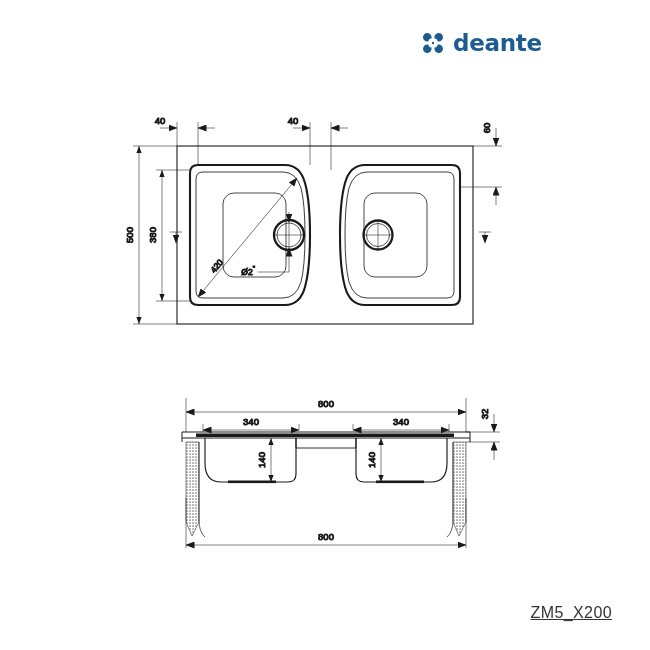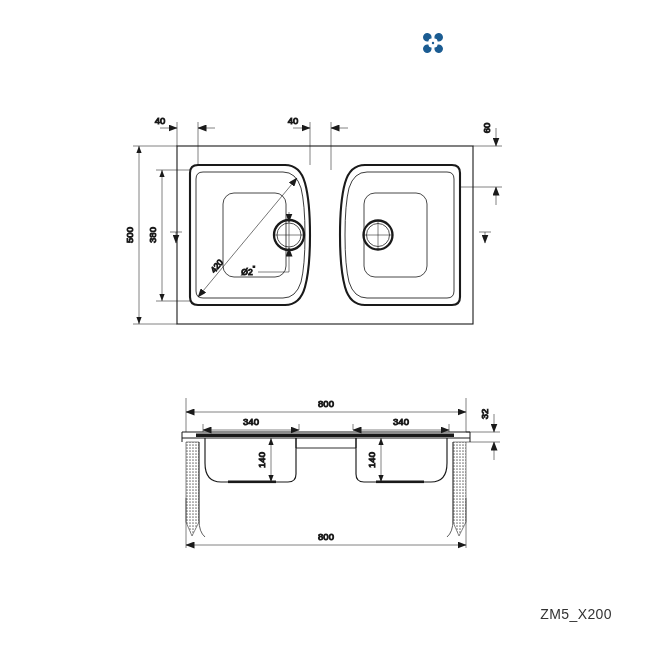--- a/index.html
+++ b/index.html
@@ -42,24 +42,25 @@
     font-size: 23px;
     font-weight: 600;
     letter-spacing: -0.3px;
     color: #1b5c92;
     line-height: 1;
   }
   .partcode {
     position: absolute;
     right: 38px;
     bottom: 28px;
-    font-size: 14px;
+    font-size: 16px;
     letter-spacing: 0.4px;
     color: #333333;
     font-family: "Liberation Sans", sans-serif;
+    text-decoration: underline;
   }
   svg { display: block; }
   text {
     font-family: "Liberation Sans", sans-serif;
     fill: #1a1a1a;
   }
   .dim-txt { font-size: 9.5px; }
   .dim-txt-sm { font-size: 8.6px; }
 </style>
 </head>
@@ -68,20 +69,21 @@
 <div class="brand">
   <svg class="brand-mark" viewBox="0 0 100 100">
     <g fill="none" stroke="#1b5c92" stroke-width="9" stroke-linecap="round">
       <path d="M42 30 A14 14 0 1 0 30 42 A13 13 0 0 1 42 30 Z" fill="#1b5c92" stroke-width="5"></path>
       <path d="M58 30 A14 14 0 1 1 70 42 A13 13 0 0 0 58 30 Z" fill="#1b5c92" stroke-width="5"></path>
       <path d="M42 70 A14 14 0 1 1 30 58 A13 13 0 0 0 42 70 Z" fill="#1b5c92" stroke-width="5"></path>
       <path d="M58 70 A14 14 0 1 0 70 58 A13 13 0 0 1 58 70 Z" fill="#1b5c92" stroke-width="5"></path>
     </g>
     <circle cx="50" cy="50" r="4.5" fill="#1b5c92"></circle>
   </svg>
+  <div class="brand-word">deante</div>
 </div>
 
 <svg id="sheet" viewBox="0 0 650 650">
 
   <defs>
     <marker id="ar" markerWidth="9" markerHeight="7" refX="8.5" refY="3.5" orient="auto" markerUnits="userSpaceOnUse">
       <path d="M0,0 L9,3.5 L0,7 Z" fill="#1a1a1a"></path>
     </marker>
     <marker id="arL" markerWidth="9" markerHeight="7" refX="0.5" refY="3.5" orient="auto" markerUnits="userSpaceOnUse">
       <path d="M9,0 L0,3.5 L9,7 Z" fill="#1a1a1a"></path>

